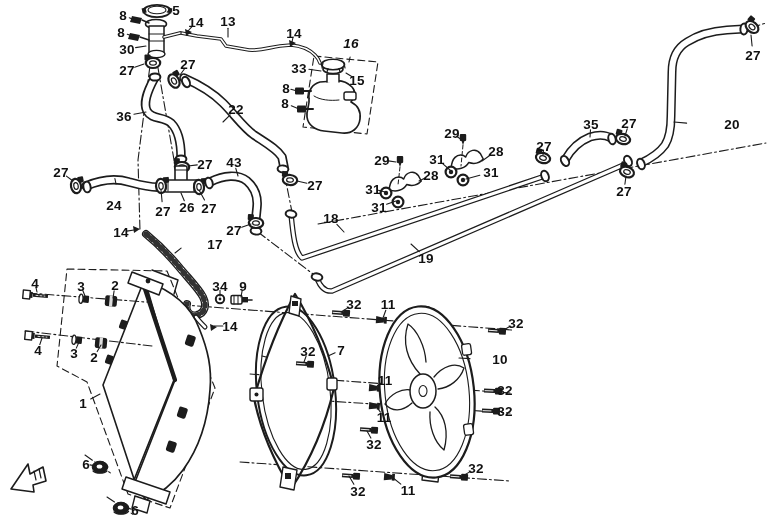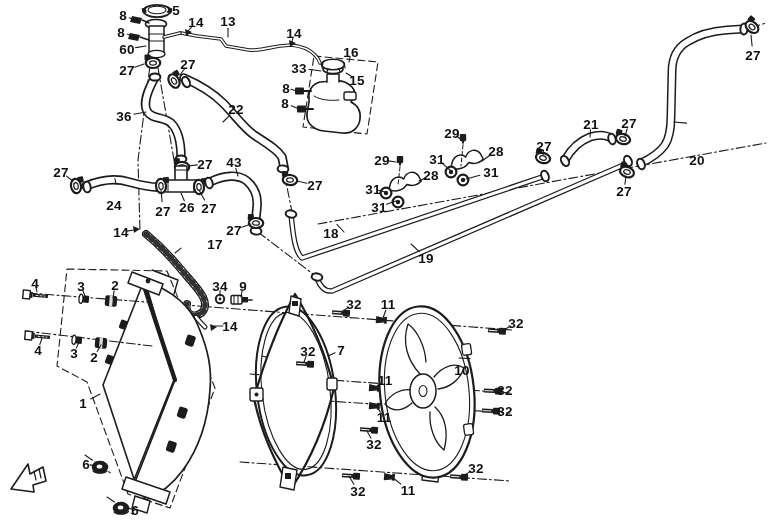--- a/index.html
+++ b/index.html
@@ -496,77 +496,77 @@
         <line x1="509.7" y1="326.6" x2="502" y2="331" class="ldr"></line>
         <line x1="500.9" y1="390.4" x2="496" y2="391" class="ldr"></line>
         <line x1="500.1" y1="411.0" x2="494" y2="411" class="ldr"></line>
       </g>
 </svg>
 
 <div id="labels">
       <div class="plabel" style="left: 176px; top: 10px;">5</div>
       <div class="plabel" style="left: 123px; top: 15px;">8</div>
       <div class="plabel" style="left: 121px; top: 32px;">8</div>
-      <div class="plabel" style="left: 127px; top: 49px;">60</div>
+      <div class="plabel" style="left: 127px; top: 49px;">30</div>
       <div class="plabel" style="left: 127px; top: 70px;">27</div>
       <div class="plabel" style="left: 196px; top: 22px;">14</div>
       <div class="plabel" style="left: 228px; top: 21px;">13</div>
       <div class="plabel" style="left: 188px; top: 64px;">27</div>
       <div class="plabel" style="left: 124px; top: 116px;">36</div>
       <div class="plabel" style="left: 236px; top: 109px;">22</div>
       <div class="plabel" style="left: 294px; top: 33px;">14</div>
-      <div class="plabel" style="left: 351px; top: 52px;">16</div>
+      <div class="plabel" style="left: 351px; top: 43px; font-style: italic;">16</div>
       <div class="plabel" style="left: 299px; top: 68px;">33</div>
       <div class="plabel" style="left: 357px; top: 80px;">15</div>
       <div class="plabel" style="left: 286px; top: 88px;">8</div>
       <div class="plabel" style="left: 285px; top: 103px;">8</div>
       <div class="plabel" style="left: 452px; top: 133px;">29</div>
       <div class="plabel" style="left: 496px; top: 151px;">28</div>
       <div class="plabel" style="left: 437px; top: 159px;">31</div>
       <div class="plabel" style="left: 382px; top: 160px;">29</div>
       <div class="plabel" style="left: 431px; top: 175px;">28</div>
       <div class="plabel" style="left: 491px; top: 172px;">31</div>
       <div class="plabel" style="left: 373px; top: 189px;">31</div>
       <div class="plabel" style="left: 379px; top: 207px;">31</div>
-      <div class="plabel" style="left: 331px; top: 218px; margin-top: 15px;">18</div>
+      <div class="plabel" style="left: 331px; top: 218px;">18</div>
       <div class="plabel" style="left: 426px; top: 258px;">19</div>
       <div class="plabel" style="left: 315px; top: 185px;">27</div>
       <div class="plabel" style="left: 163px; top: 211px;">27</div>
       <div class="plabel" style="left: 187px; top: 207px;">26</div>
       <div class="plabel" style="left: 209px; top: 208px;">27</div>
       <div class="plabel" style="left: 205px; top: 164px;">27</div>
       <div class="plabel" style="left: 234px; top: 162px;">43</div>
       <div class="plabel" style="left: 234px; top: 230px;">27</div>
       <div class="plabel" style="left: 114px; top: 174px; margin-top: 31px;">24</div>
       <div class="plabel" style="left: 61px; top: 172px;">27</div>
       <div class="plabel" style="left: 121px; top: 232px;">14</div>
       <div class="plabel" style="left: 186px; top: 244px; margin-left: 29px;">17</div>
-      <div class="plabel" style="left: 697px; top: 124px; margin-top: 36px;">20</div>
-      <div class="plabel" style="left: 591px; top: 124px;">21</div>
+      <div class="plabel" style="left: 732px; top: 124px;">20</div>
+      <div class="plabel" style="left: 591px; top: 124px;">35</div>
       <div class="plabel" style="left: 629px; top: 123px;">27</div>
       <div class="plabel" style="left: 544px; top: 146px;">27</div>
       <div class="plabel" style="left: 624px; top: 191px;">27</div>
       <div class="plabel" style="left: 753px; top: 55px;">27</div>
       <div class="plabel" style="left: 35px; top: 283px;">4</div>
       <div class="plabel" style="left: 81px; top: 286px;">3</div>
       <div class="plabel" style="left: 115px; top: 285px;">2</div>
       <div class="plabel" style="left: 220px; top: 286px;">34</div>
       <div class="plabel" style="left: 243px; top: 286px;">9</div>
       <div class="plabel" style="left: 230px; top: 326px;">14</div>
       <div class="plabel" style="left: 38px; top: 350px;">4</div>
       <div class="plabel" style="left: 74px; top: 353px;">3</div>
       <div class="plabel" style="left: 94px; top: 357px;">2</div>
       <div class="plabel" style="left: 83px; top: 403px;">1</div>
       <div class="plabel" style="left: 86px; top: 464px;">6</div>
       <div class="plabel" style="left: 135px; top: 510px;">6</div>
       <div class="plabel" style="left: 354px; top: 304px;">32</div>
       <div class="plabel" style="left: 388px; top: 304px;">11</div>
       <div class="plabel" style="left: 308px; top: 351px;">32</div>
       <div class="plabel" style="left: 341px; top: 350px;">7</div>
-      <div class="plabel" style="left: 462px; top: 359px; margin-top: 11px;">10</div>
+      <div class="plabel" style="left: 500px; top: 359px;">10</div>
       <div class="plabel" style="left: 385px; top: 380px;">11</div>
       <div class="plabel" style="left: 384px; top: 417px;">11</div>
       <div class="plabel" style="left: 374px; top: 444px;">32</div>
       <div class="plabel" style="left: 358px; top: 491px;">32</div>
       <div class="plabel" style="left: 408px; top: 490px;">11</div>
       <div class="plabel" style="left: 476px; top: 468px;">32</div>
       <div class="plabel" style="left: 516px; top: 323px;">32</div>
       <div class="plabel" style="left: 505px; top: 390px;">32</div>
       <div class="plabel" style="left: 505px; top: 411px;">32</div>
     </div>

